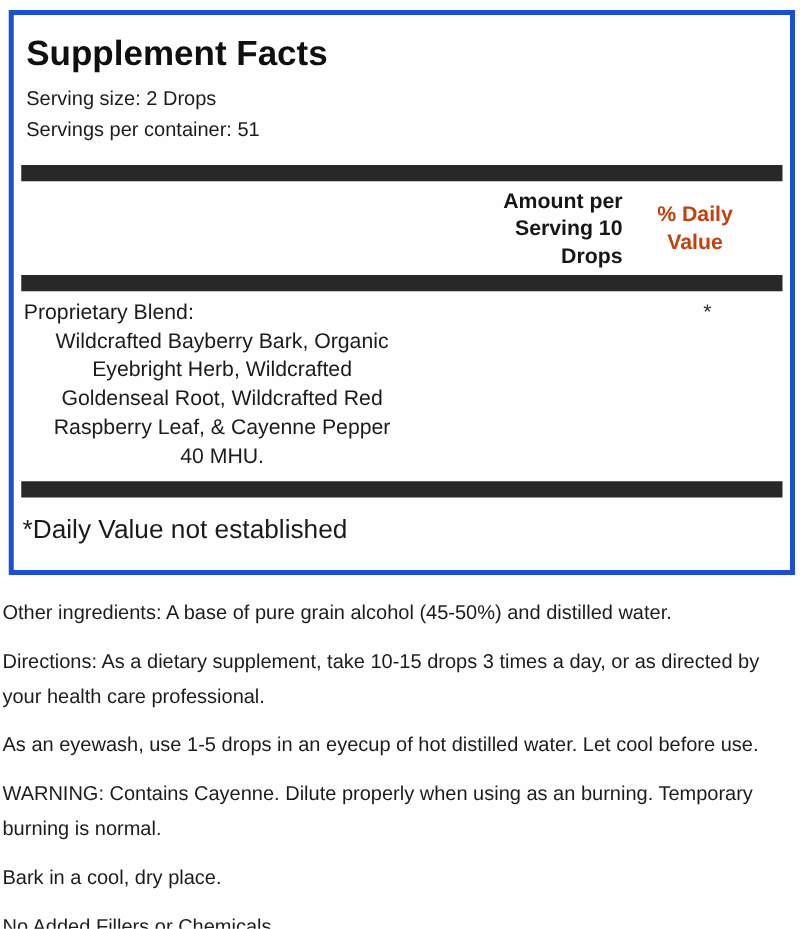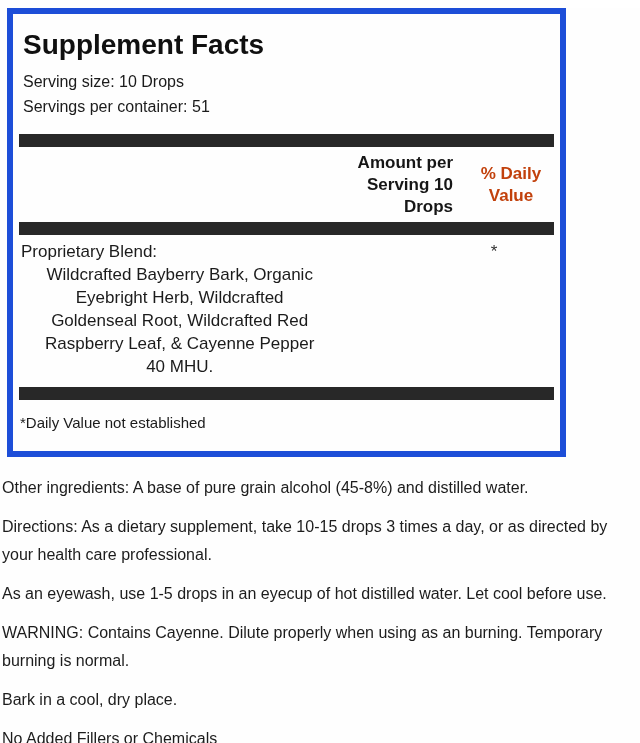--- a/index.html
+++ b/index.html
@@ -15,22 +15,22 @@
   .page {
     position: relative;
     width: 640px;
     height: 743px;
     background: #fefefe;
   }
   
   .facts-box {
     box-sizing: border-box;
     margin: 8px 2px 0 7px;
-    width: 559px;
-    border: 6px solid #1d4ed8;
+    width: 629px;
+    border: 4px solid #1d4ed8;
     background: #fefefe;
   }
   .facts-title {
     font-size: 28px;
     font-weight: bold;
     color: #101010;
     margin: 15px 8px 8px 10px;
     letter-spacing: 0px;
   }
   .serving-line {
@@ -43,21 +43,21 @@
     height: 13px;
     background: #282828;
     margin: 0 6px;
   }
   .thick-bar.first { margin-top: 15px; }
   .header-row {
     display: flex;
     justify-content: flex-end;
     align-items: center;
     gap: 18px;
-    padding: 5px 9px 4px 0;
+    padding: 5px 36px 4px 0;
   }
   .amount-col {
     width: 128px;
     text-align: right;
     font-weight: bold;
     font-size: 17px;
     line-height: 22px;
     color: #161616;
   }
   .daily-col {
@@ -85,21 +85,21 @@
   .blend-ingredients span { display: block; }
   .star-col {
     width: 80px;
     margin-right: 26px;
     text-align: center;
     font-size: 17px;
     color: #333;
     padding-top: 2px;
   }
   .footnote {
-    font-size: 15px;
+    font-size: 21px;
     margin: 14px 8px 20px 7px;
     color: #1b1b1b;
   }
   
   .info-text {
     margin: 17px 2px 0 2px;
     width: 634px;
   }
   .info-text p {
     font-size: 16px;
@@ -110,21 +110,21 @@
 </style>
 </head>
 <body>
 
 <div class="page">
 
   <div class="facts-box">
 
     <div class="facts-title">Supplement Facts</div>
 
-    <div class="serving-line">Serving size: 10 Drops</div>
+    <div class="serving-line">Serving size: 2 Drops</div>
 
     <div class="serving-line">Servings per container: 51</div>
 
     <div class="thick-bar first"></div>
 
     <div class="header-row">
       <div class="amount-col">
         <span style="display:block">Amount per</span>
         <span style="display:block">Serving 10</span>
         <span style="display:block">Drops</span>
@@ -150,21 +150,21 @@
       </div>
       <div class="star-col">*</div>
     </div>
 
     <div class="thick-bar"></div>
 
     <div class="footnote">*Daily Value not established</div>
   </div>
 
   <div class="info-text">
-    <p>Other ingredients: A base of pure grain alcohol (45-8%) and distilled water.</p>
+    <p>Other ingredients: A base of pure grain alcohol (45-50%) and distilled water.</p>
     <p>Directions: As a dietary supplement, take 10-15 drops 3 times a day, or as directed by your health care professional.</p>
     <p>As an eyewash, use 1-5 drops in an eyecup of hot distilled water. Let cool before use.</p>
     <p>WARNING: Contains Cayenne. Dilute properly when using as an burning. Temporary burning is normal.</p>
     <p>Bark in a cool, dry place.</p>
     <p>No Added Fillers or Chemicals</p>
   </div>
 
 </div>
 
 </body></html>

